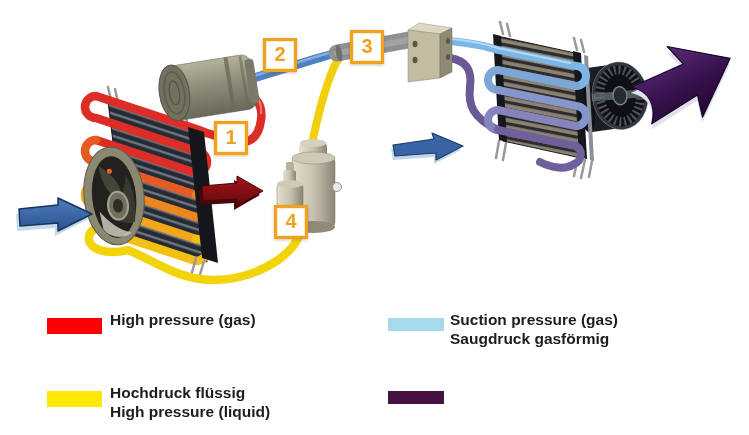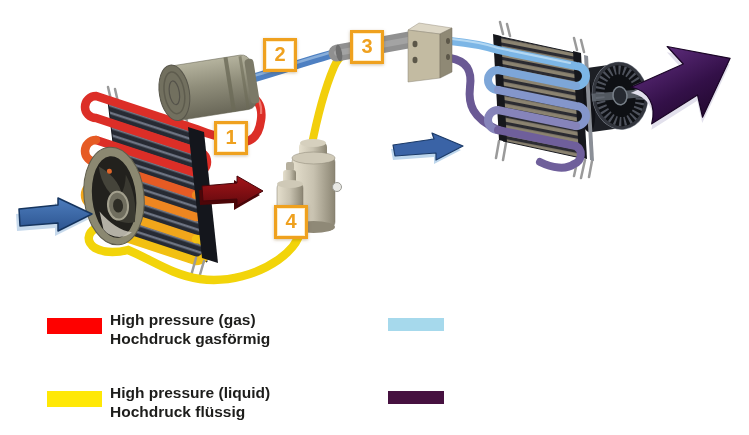--- a/index.html
+++ b/index.html
@@ -189,31 +189,32 @@
 
 <div class="marker m1">1</div>
 <div class="marker m2">2</div>
 <div class="marker m3">3</div>
 <div class="marker m4">4</div>
 
 <div>
   <div class="swatch sw0" style="background-color: rgb(254, 1, 0);"></div>
   <div class="ltext lt0">
     <div>High pressure (gas)</div>
-    <div>Hochdruck gasförmig</div>
   </div>
 
   <div class="swatch sw1" style="background-color: rgb(255, 232, 6);"></div>
   <div class="ltext lt1">
+    <div>Hochdruck flüssig</div>
     <div>High pressure (liquid)</div>
-    <div>Hochdruck flüssig</div>
   </div>
 
   <div class="swatch sw2" style="background-color: rgb(166, 217, 236);"></div>
   <div class="ltext lt2">
+    <div>Suction pressure (gas)</div>
+    <div>Saugdruck gasförmig</div>
   </div>
 
   <div class="swatch sw3" style="background-color: rgb(70, 17, 64);"></div>
   <div class="ltext lt3">
   </div>
 </div>
 
 </div>
 
 </body></html>

